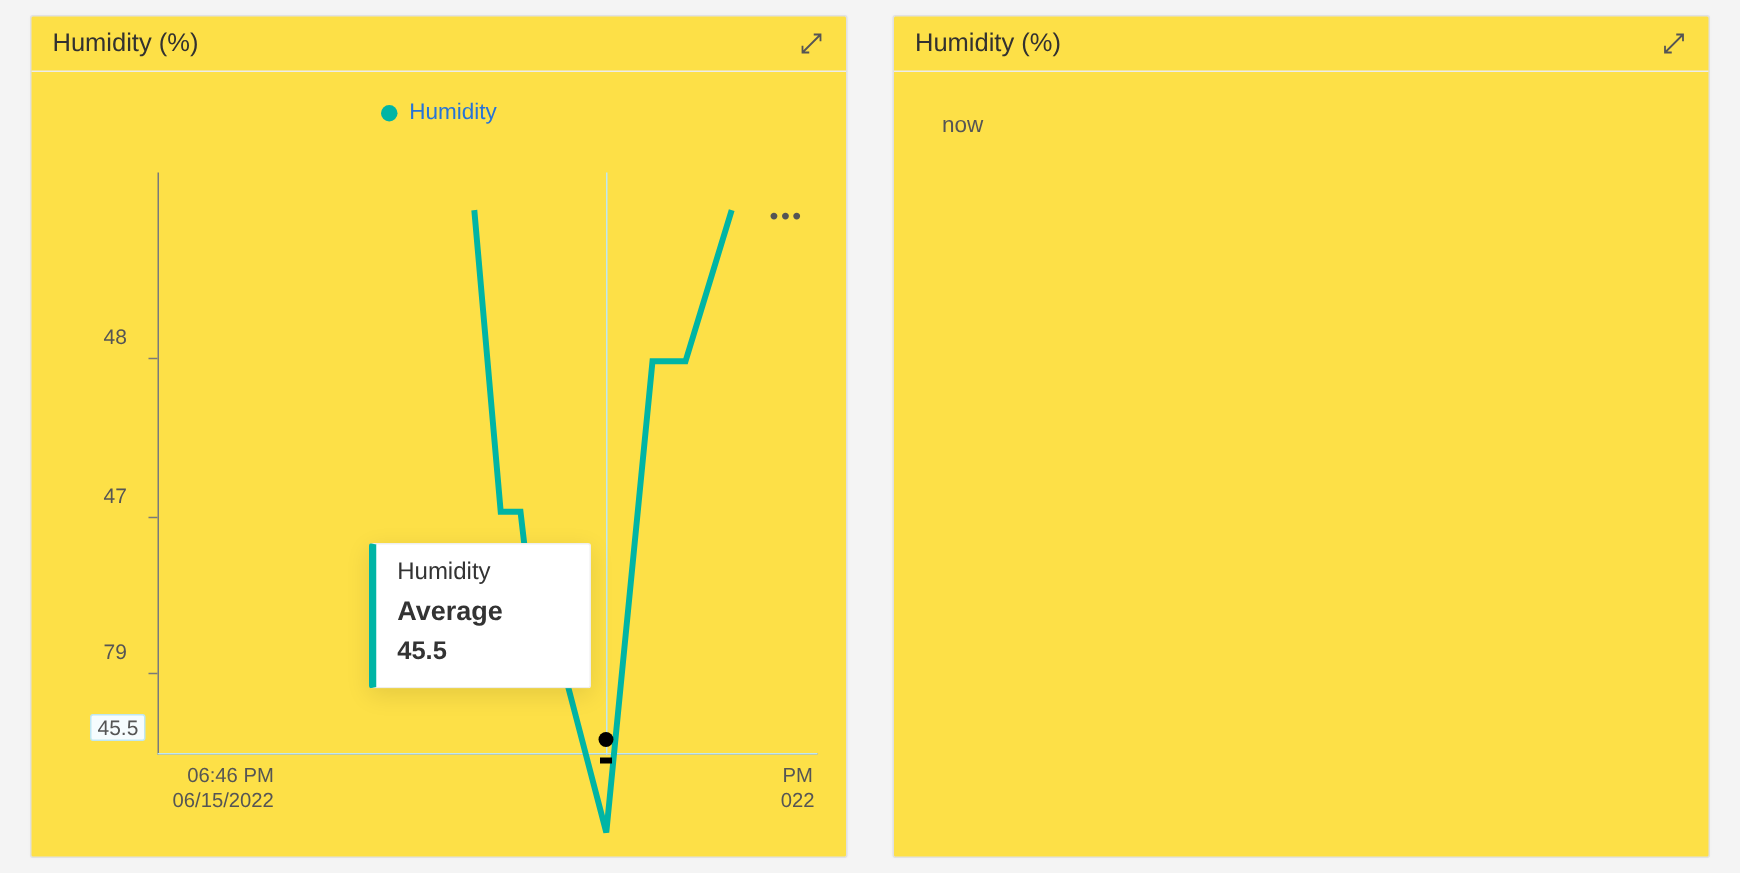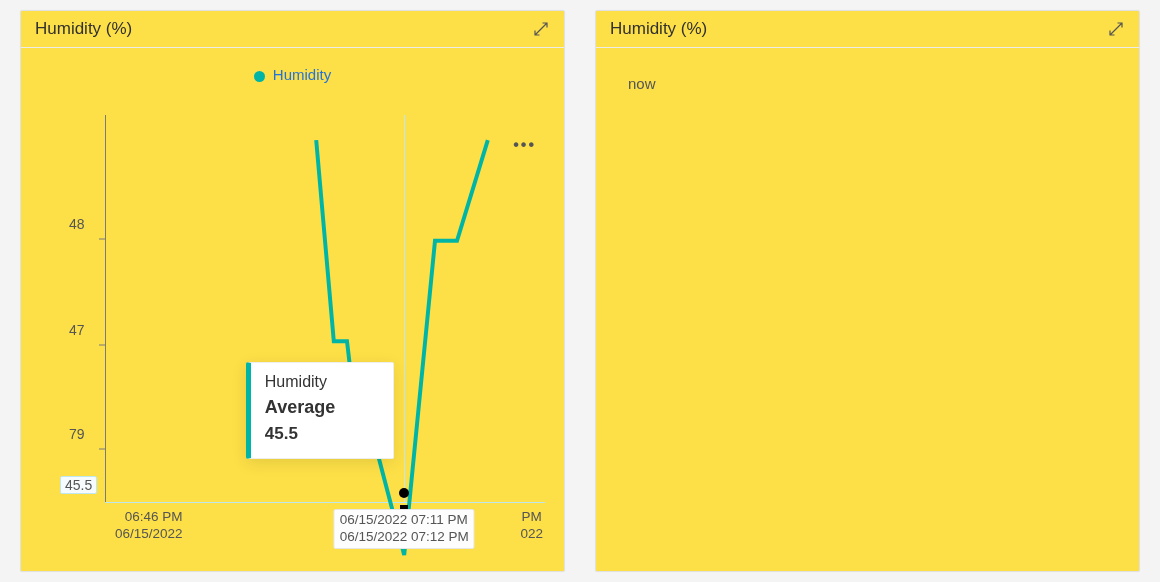--- a/index.html
+++ b/index.html
@@ -267,24 +267,20 @@
 
           <div class="tooltip" style="left:32%; bottom:12%;">
             <div class="tt-title">Humidity</div>
             <div class="tt-sub">Average</div>
             <div class="tt-val">45.5</div>
           </div>
 
           <div class="x-start-label">
             <div>06:46 PM</div>
             <div>06/15/2022</div>
-          </div>
-          <div class="x-hover-label" style="left:68%;">
-            <div>06/15/2022 07:11 PM</div>
-            <div>06/15/2022 07:12 PM</div>
           </div>
           <div class="x-end-frag">
             <div>PM</div>
             <div>022</div>
           </div>
 
         </div>
       </div>
     </div>
   </div>

